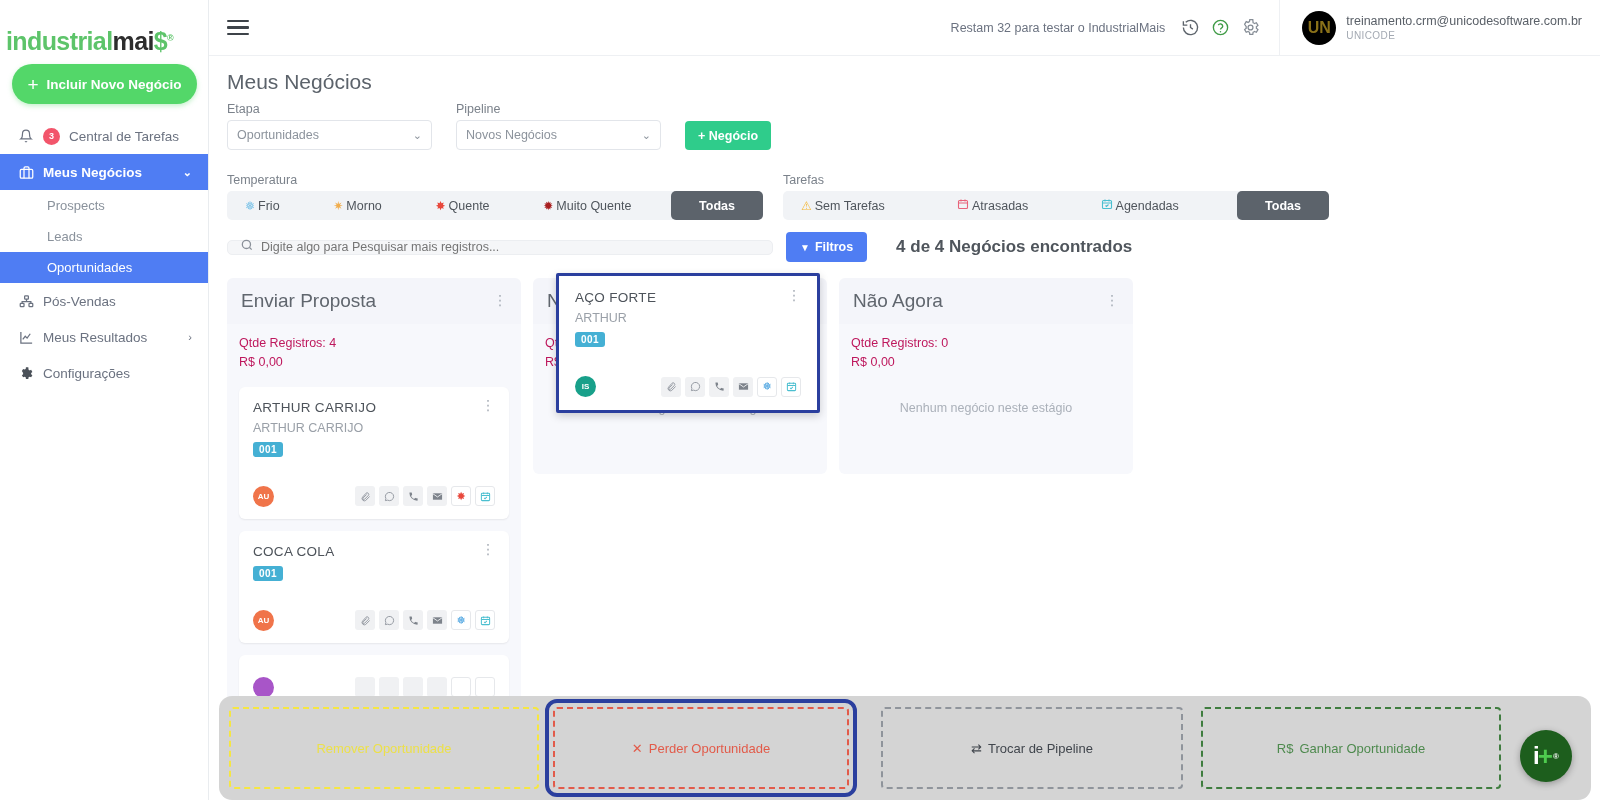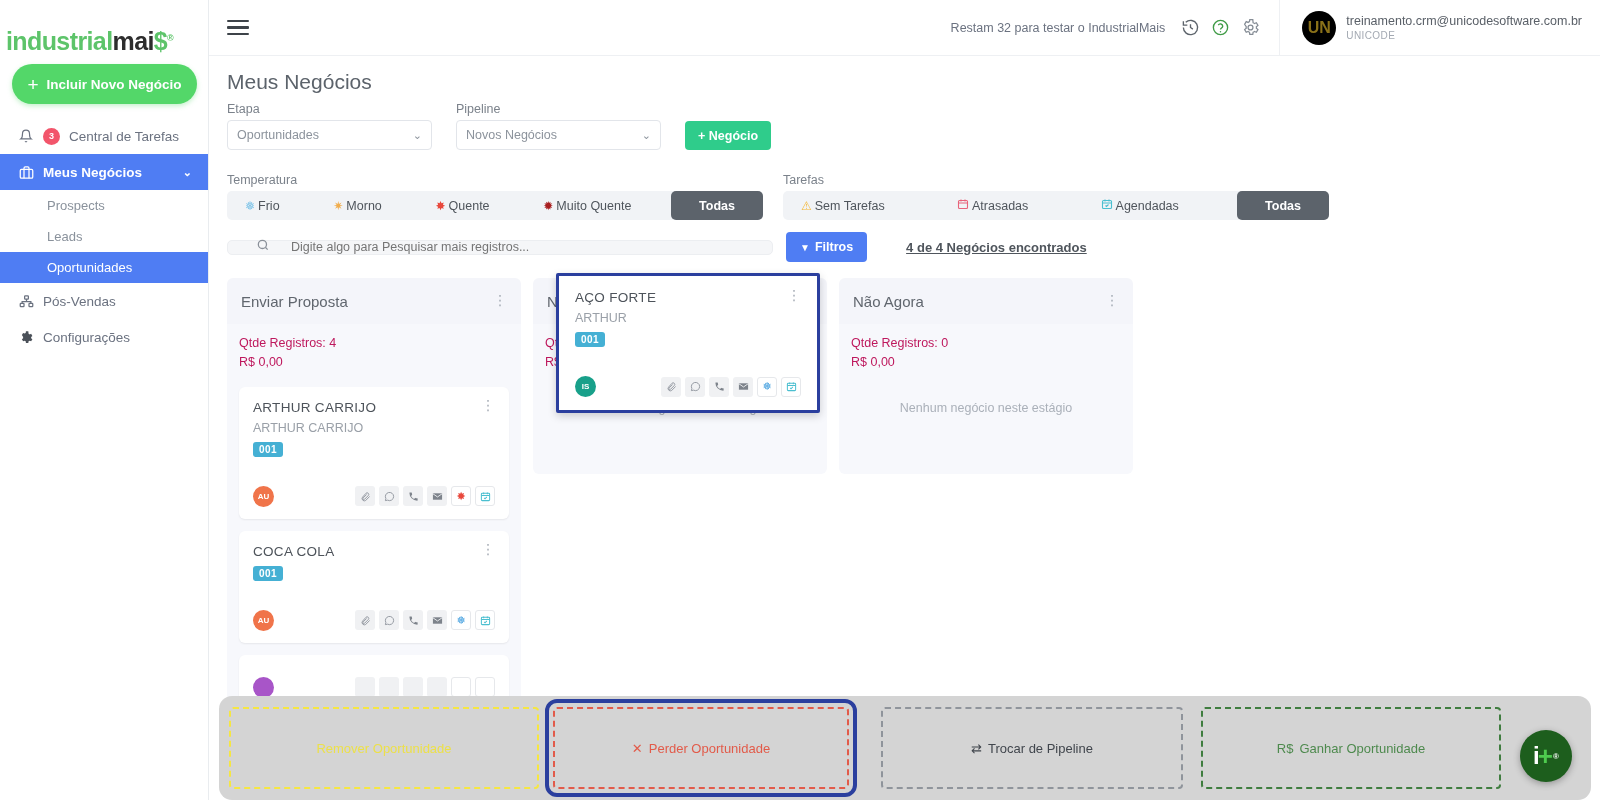--- a/index.html
+++ b/index.html
@@ -106,41 +106,41 @@
   .seg-item.seg-all {
     background: #5c636b; color: #fff; border-radius: 5px; height: 29px;
     font-weight: 600; padding: 0 28px; margin-left: 4px;
   }
   .seg-temp { width: 536px; justify-content: space-between; }
   .seg-task { width: 546px; justify-content: space-between; }
 
   .row-search { display: flex; align-items: center; gap: 13px; margin-top: 12px; }
   .search-box {
     width: 546px; height: 15px; background: #f5f6f8; border: 1px solid #eceef1;
-    border-radius: 5px; display: flex; align-items: center; gap: 21px; padding: 0 28px;
+    border-radius: 5px; display: flex; align-items: center; gap: 7px; padding: 0 12px;
   }
   .search-box input {
     border: none; background: transparent; outline: none; flex: 1;
     font-size: 12.5px; color: #9aa0a8; font-family: "Liberation Sans", sans-serif;
   }
   .btn-filtros {
     height: 30px; background: #4f7df3; color: #fff; border: none; border-radius: 4px;
     font-size: 12.5px; font-weight: 600; padding: 0 14px; cursor: pointer;
     display: flex; align-items: center; gap: 5px; font-family: "Liberation Sans", sans-serif;
   }
-  .found-text { font-size: 13px; color: #4f555c; font-weight: 600; margin-left: 26px; text-decoration: underline; }
+  .found-text { font-size: 17px; color: #4f555c; font-weight: 600; margin-left: 16px; }
 
   
   .board { display: flex; gap: 12px; margin-top: 16px; height: 520px; }
   .column { width: 294px; flex: 0 0 294px; }
   .col-head {
     background: #f4f5fa; border-radius: 6px 6px 0 0; height: 46px;
     display: flex; align-items: center; padding: 0 14px;
   }
-  .col-title { font-size: 15px; color: #60666e; }
+  .col-title { font-size: 19px; color: #60666e; }
   .kebab { margin-left: auto; color: #a6acb5; font-size: 14px; cursor: pointer; line-height: .8; letter-spacing: 0; }
   .col-body {
     background: #f7f8fc; border-radius: 0 0 6px 6px; padding: 10px 12px 12px 12px;
     min-height: 150px;
   }
   .col-stats { font-size: 12.5px; color: #be185d; line-height: 1.55; margin-bottom: 14px; }
   .empty-text { font-size: 12.5px; color: #aab0b9; text-align: center; padding: 14px 0 20px; }
 
   .card {
     background: #fff; border-radius: 6px; padding: 13px 14px 12px 14px;
@@ -250,20 +250,30 @@
         <svg width="15" height="15" viewBox="0 0 24 24" fill="none" stroke="#6b7280" stroke-width="2">
             <rect x="9" y="3" width="6" height="5" rx="1"></rect>
             <rect x="2" y="15" width="6" height="5" rx="1"></rect>
             <rect x="16" y="15" width="6" height="5" rx="1"></rect>
             <path d="M12 8v4M5 15v-3h14v3"></path>
           </svg>
       </span>
       <span>Pós-Vendas</span>
     </div>
 
+    <div class="nav-item">
+      <span class="nav-ico">
+        <svg width="15" height="15" viewBox="0 0 24 24" fill="none" stroke="#6b7280" stroke-width="2">
+            <path d="M3 3v18h18"></path>
+            <path d="M6 15l4-5 3 3 5-7"></path>
+          </svg>
+      </span>
+      <span>Meus Resultados</span>
+      <span class="chev">›</span>
+    </div>
 
     <div class="nav-item">
       <span class="nav-ico">
         <svg width="15" height="15" viewBox="0 0 24 24" fill="#4b5159">
             <path d="M12 8a4 4 0 1 0 0 8 4 4 0 0 0 0-8zm0 6a2 2 0 1 1 0-4 2 2 0 0 1 0 4z"></path>
             <path d="M19.4 13a7.6 7.6 0 0 0 0-2l2-1.6-2-3.4-2.4 1a7.6 7.6 0 0 0-1.7-1L14.9 2h-3.8l-.4 2.6c-.6.2-1.2.6-1.7 1l-2.4-1-2 3.4L6.6 11a7.6 7.6 0 0 0 0 2l-2 1.6 2 3.4 2.4-1c.5.4 1.1.8 1.7 1l.4 2.6h3.8l.4-2.6c.6-.2 1.2-.6 1.7-1l2.4 1 2-3.4z"></path>
           </svg>
       </span>
       <span>Configurações</span>
     </div>

